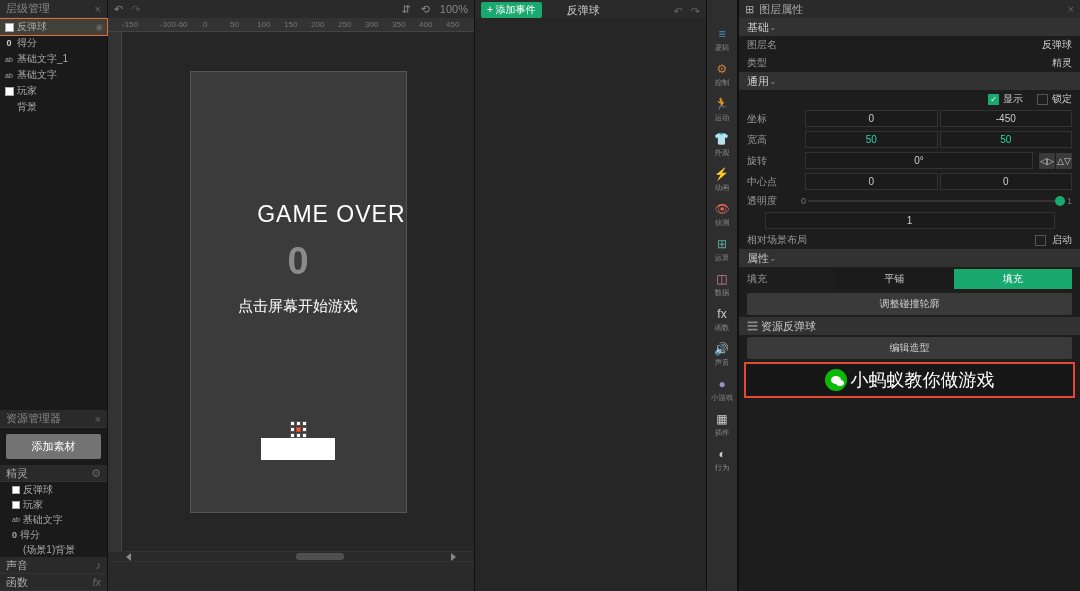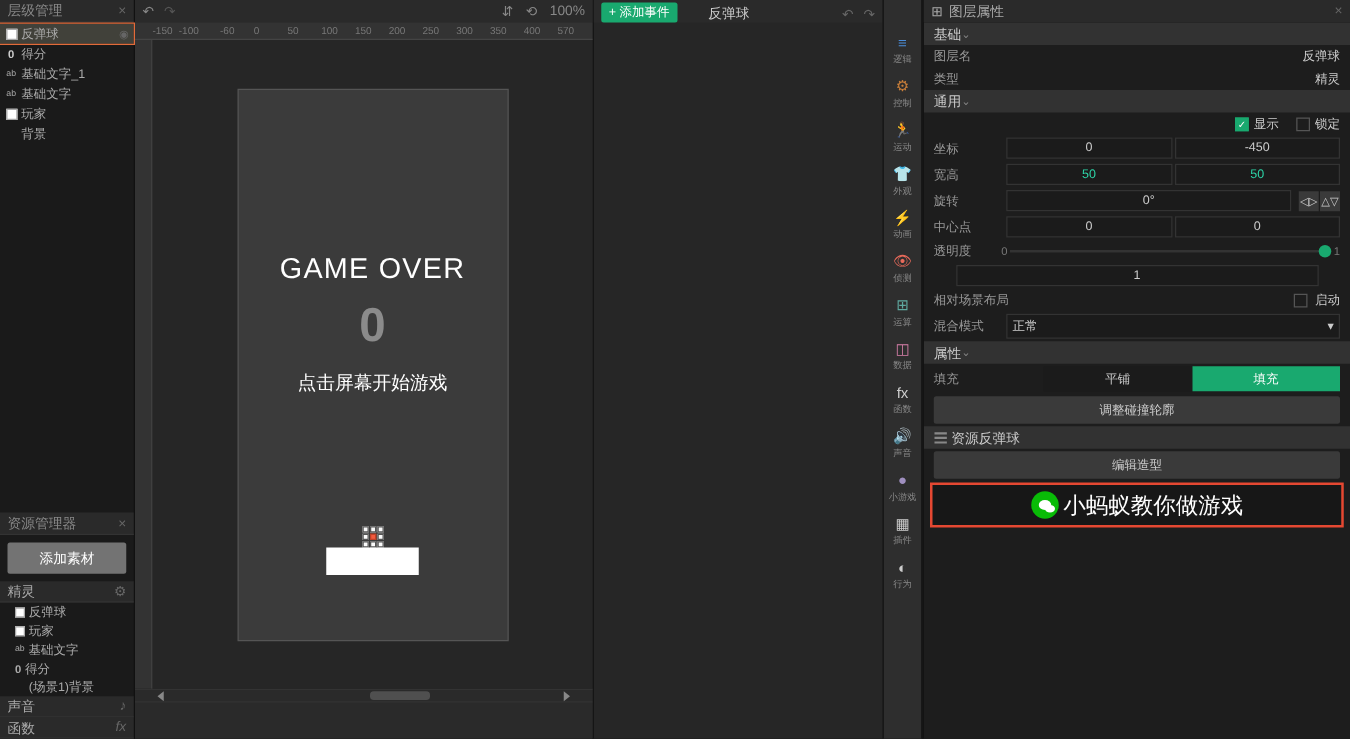--- a/index.html
+++ b/index.html
@@ -24,21 +24,21 @@
 
 .canvas-col{flex:0 0 366px;background:#262626;position:relative;display:flex;flex-direction:column}
 .canvas-toolbar{height:18px;background:#2a2a2a;display:flex;align-items:center;padding:0 6px;gap:8px;color:#888;font-size:11px}
 .canvas-toolbar .right{margin-left:auto;display:flex;gap:10px;align-items:center}
 .ruler-h{height:14px;background:#333;position:relative;overflow:hidden;border-bottom:1px solid #444}
 .ruler-h .tick{position:absolute;font-size:8px;color:#777;top:2px}
 .canvas-body{flex:1;display:flex;position:relative;overflow:hidden}
 .ruler-v{width:14px;background:#333;border-right:1px solid #444}
 .stage-wrap{flex:1;display:flex;align-items:center;justify-content:center;background:#262626;position:relative}
 .phone{width:215px;height:440px;background:#3b3b3b;position:relative;box-shadow:0 0 0 1px #555}
-.game-over{position:absolute;top:129px;width:100%;text-align:center;color:#fff;font-size:23px;font-weight:400;letter-spacing:1px}
+.game-over{position:absolute;top:129px;width:100%;text-align:right;color:#fff;font-size:23px;font-weight:400;letter-spacing:1px}
 .score{position:absolute;top:168px;width:100%;text-align:center;color:#8b8b8b;font-size:38px;font-weight:700}
 .hint{position:absolute;top:225px;width:100%;text-align:center;color:#fff;font-size:15px}
 .paddle{position:absolute;bottom:52px;left:50%;transform:translateX(-50%);width:74px;height:22px;background:#fff}
 .ball{position:absolute;bottom:71px;left:50%;transform:translateX(-50%);width:22px;height:22px;display:flex;align-items:center;justify-content:center}
 .ball-dots{display:grid;grid-template-columns:repeat(3,5px);grid-template-rows:repeat(3,5px);gap:1px}
 .ball-dots div{width:5px;height:5px;background:#fafafa;border:1px solid #555}
 .ball-dots .center{background:#f35b3f;border-color:#c04028}
 .timeline{height:30px;background:#2a2a2a;border-top:1px solid #333}
 .scrollbar-h{height:10px;background:#2a2a2a;border-top:1px solid #333;display:flex;align-items:center;padding:0 18px}
 .scroll-thumb{width:48px;height:7px;background:#4f4f4f;border-radius:3px;margin-left:165px}
@@ -174,32 +174,32 @@
     <span>↶</span>
     <span style="color:#555">↷</span>
     <div class="right">
       <span>⇵</span>
       <span>⟲</span>
       <span>100%</span>
     </div>
   </div>
   <div class="ruler-h" id="ruler-h">
       <span class="tick" style="left: 14px;">-150</span>
-      <span class="tick" style="left: 35px;">-100</span>
+      <span class="tick" style="left: 52px;">-100</span>
       <span class="tick" style="left: 68px;">-60</span>
       <span class="tick" style="left: 95px;">0</span>
       <span class="tick" style="left: 122px;">50</span>
       <span class="tick" style="left: 149px;">100</span>
       <span class="tick" style="left: 176px;">150</span>
       <span class="tick" style="left: 203px;">200</span>
       <span class="tick" style="left: 230px;">250</span>
       <span class="tick" style="left: 257px;">300</span>
       <span class="tick" style="left: 284px; text-align: center;">350</span>
       <span class="tick" style="left: 311px;">400</span>
-      <span class="tick" style="left: 338px;">570</span>
+      <span class="tick" style="left: 338px;">450</span>
     </div>
   <div class="canvas-body">
     <div class="ruler-v"></div>
     <div class="stage-wrap">
       <div class="phone">
         <div class="game-over">GAME OVER</div>
         <div class="score">0</div>
         <div class="hint">点击屏幕开始游戏</div>
         <div class="ball">
           <div class="ball-dots">
@@ -362,27 +362,20 @@
       <span style="font-size:9px;color:#777">1</span>
     </div>
     <div class="prop-row" style="justify-content:center">
         <div class="num-box" style="flex:0 0 290px">1</div>
       </div>
     <div class="prop-row">
         <span class="prop-label" style="width:auto">相对场景布局</span>
       <span style="margin-left:auto" class="chk"></span>
         <span>启动</span>
     </div>
-    <div class="prop-row">
-        <span class="prop-label">混合模式</span>
-      <div class="select-box">
-          <span>正常</span>
-          <span>▾</span>
-        </div>
-    </div>
 
     <div class="section-h">
         <span>属性</span>
         <span class="arrow">⌄</span>
       </div>
     <div class="prop-row">
         <span class="prop-label">填充</span>
       <div class="toggle-pair">
         <div class="toggle-btn">平铺</div>
         <div class="toggle-btn active">填充</div>

